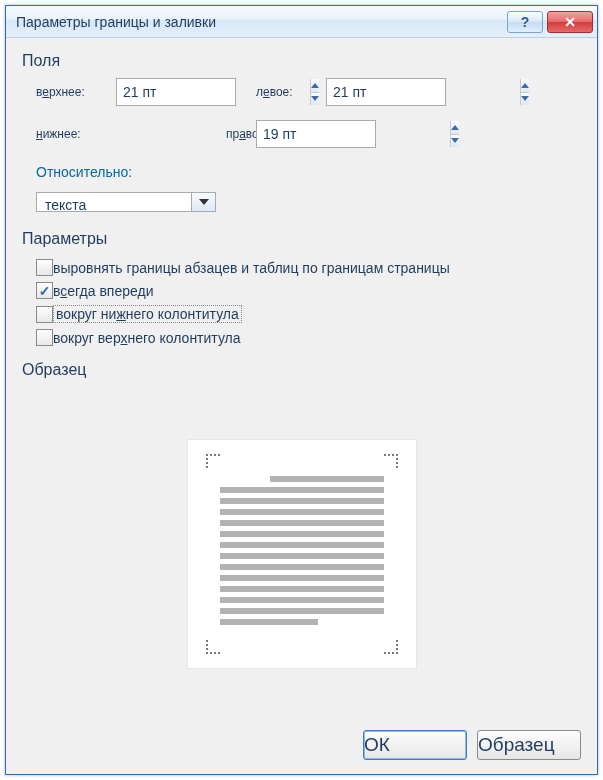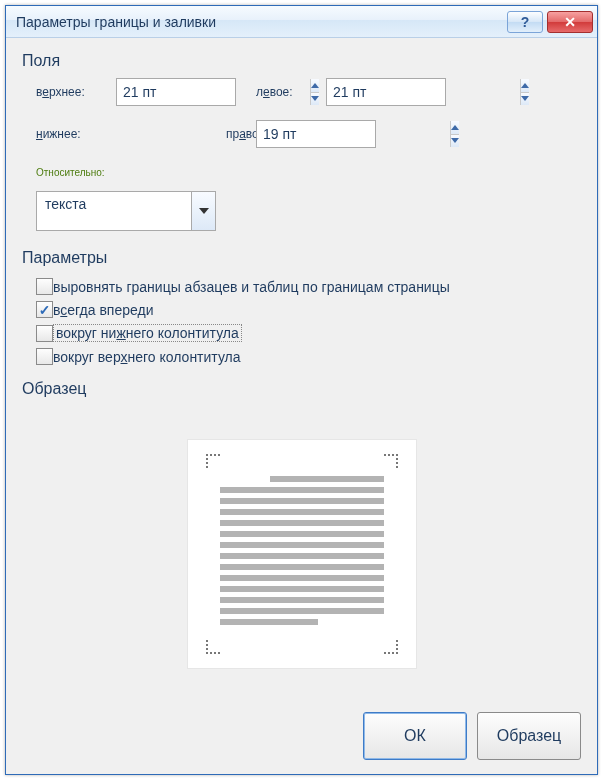--- a/index.html
+++ b/index.html
@@ -111,25 +111,25 @@
     border-right: 4px solid transparent;
     border-bottom: 5px solid #3e6aa8;
   }
   .tri-down {
     width: 0; height: 0;
     border-left: 4px solid transparent;
     border-right: 4px solid transparent;
     border-top: 5px solid #3e6aa8;
   }
   .rel-row { margin-left: 14px; margin-bottom: 6px; }
-  .rel-label { color: #4d7c0f; font-size: 10px; margin-top: 39px; }
+  .rel-label { color: #0369a1; font-size: 14px; margin-top: 39px; }
   .combo {
     margin: 6px 0 14px 14px;
     width: 180px;
-    height: 40px;
+    height: 20px;
     border: 1px solid #a9a9a9;
     background: #fff;
     display: flex;
     align-items: stretch;
   }
   .combo-val {
     flex: 1;
     padding: 4px 8px;
     color: #1f3b5f;
     font-size: 14px;
@@ -222,30 +222,29 @@
   .line.indent { margin-left: 50px; }
   .line.short { width: 60%; }
   .button-row {
     display: flex;
     justify-content: flex-end;
     gap: 10px;
     padding-top: 10px;
   }
   .dlg-btn {
     min-width: 104px;
-    height: 48px;
+    height: 30px;
     border: 1px solid #8a8a8a;
     border-radius: 3px;
     background: linear-gradient(to bottom,#fdfdfd,#e6e6e6);
     color: #1f3b5f;
-    font-size: 16px;
-    cursor: pointer;
-    display: flex;
-    align-items: center;
-    justify-content: center;
+    font-size: 19px;
+    cursor: pointer;
+    display: flex;
+    align-items: center;
   }
   .dlg-btn.default {
     border: 1px solid #3e7bc7;
     box-shadow: 0 0 0 1px #8fb9e8 inset;
   }
   .underline-letter { text-decoration: underline; }
 </style>
 </head>
 <body>
 

